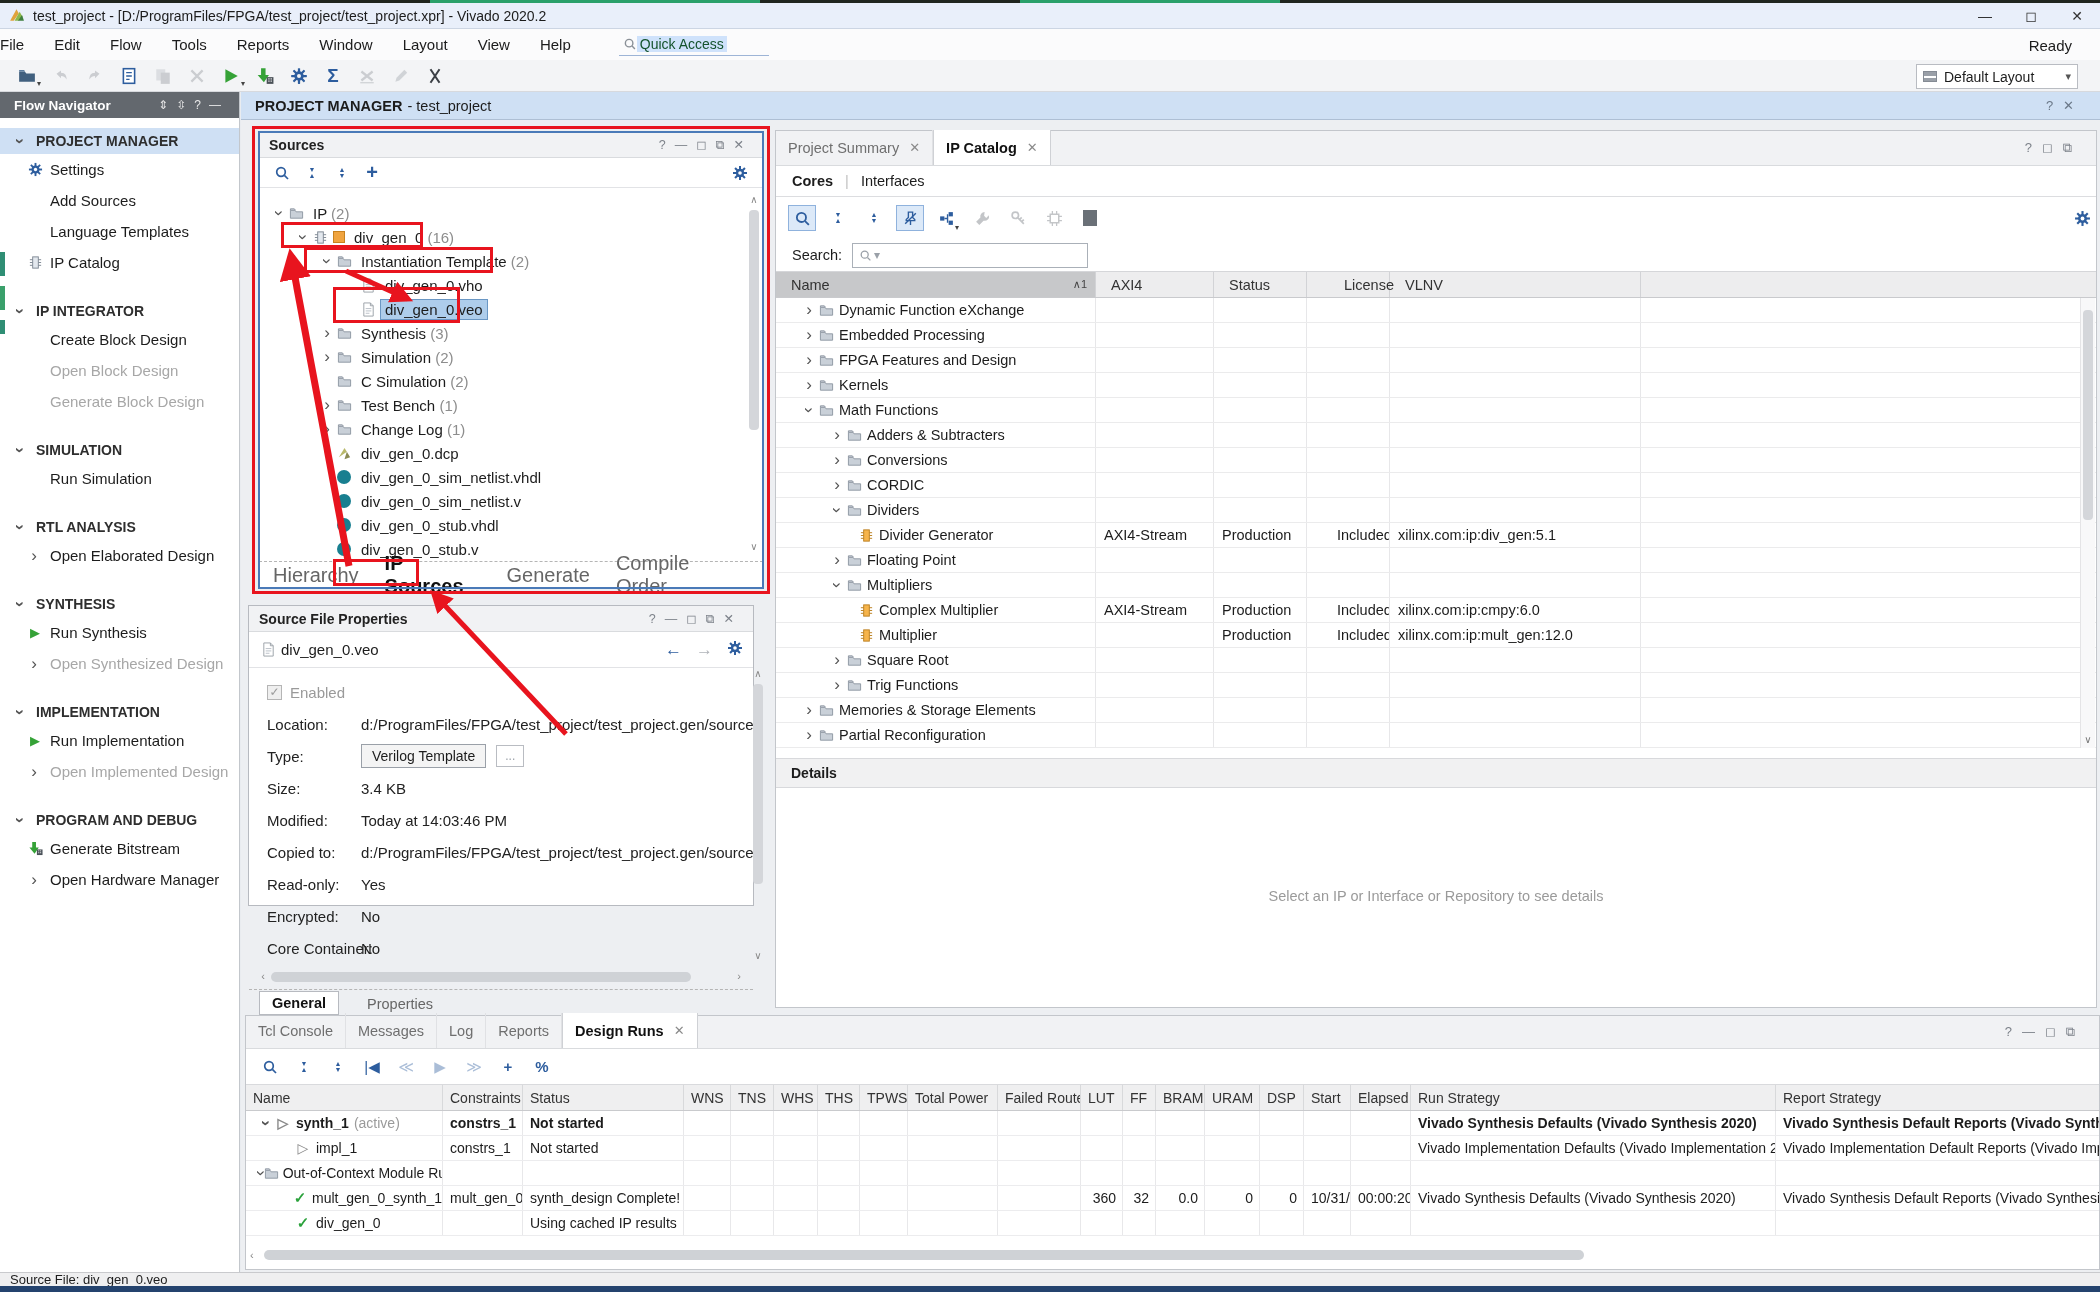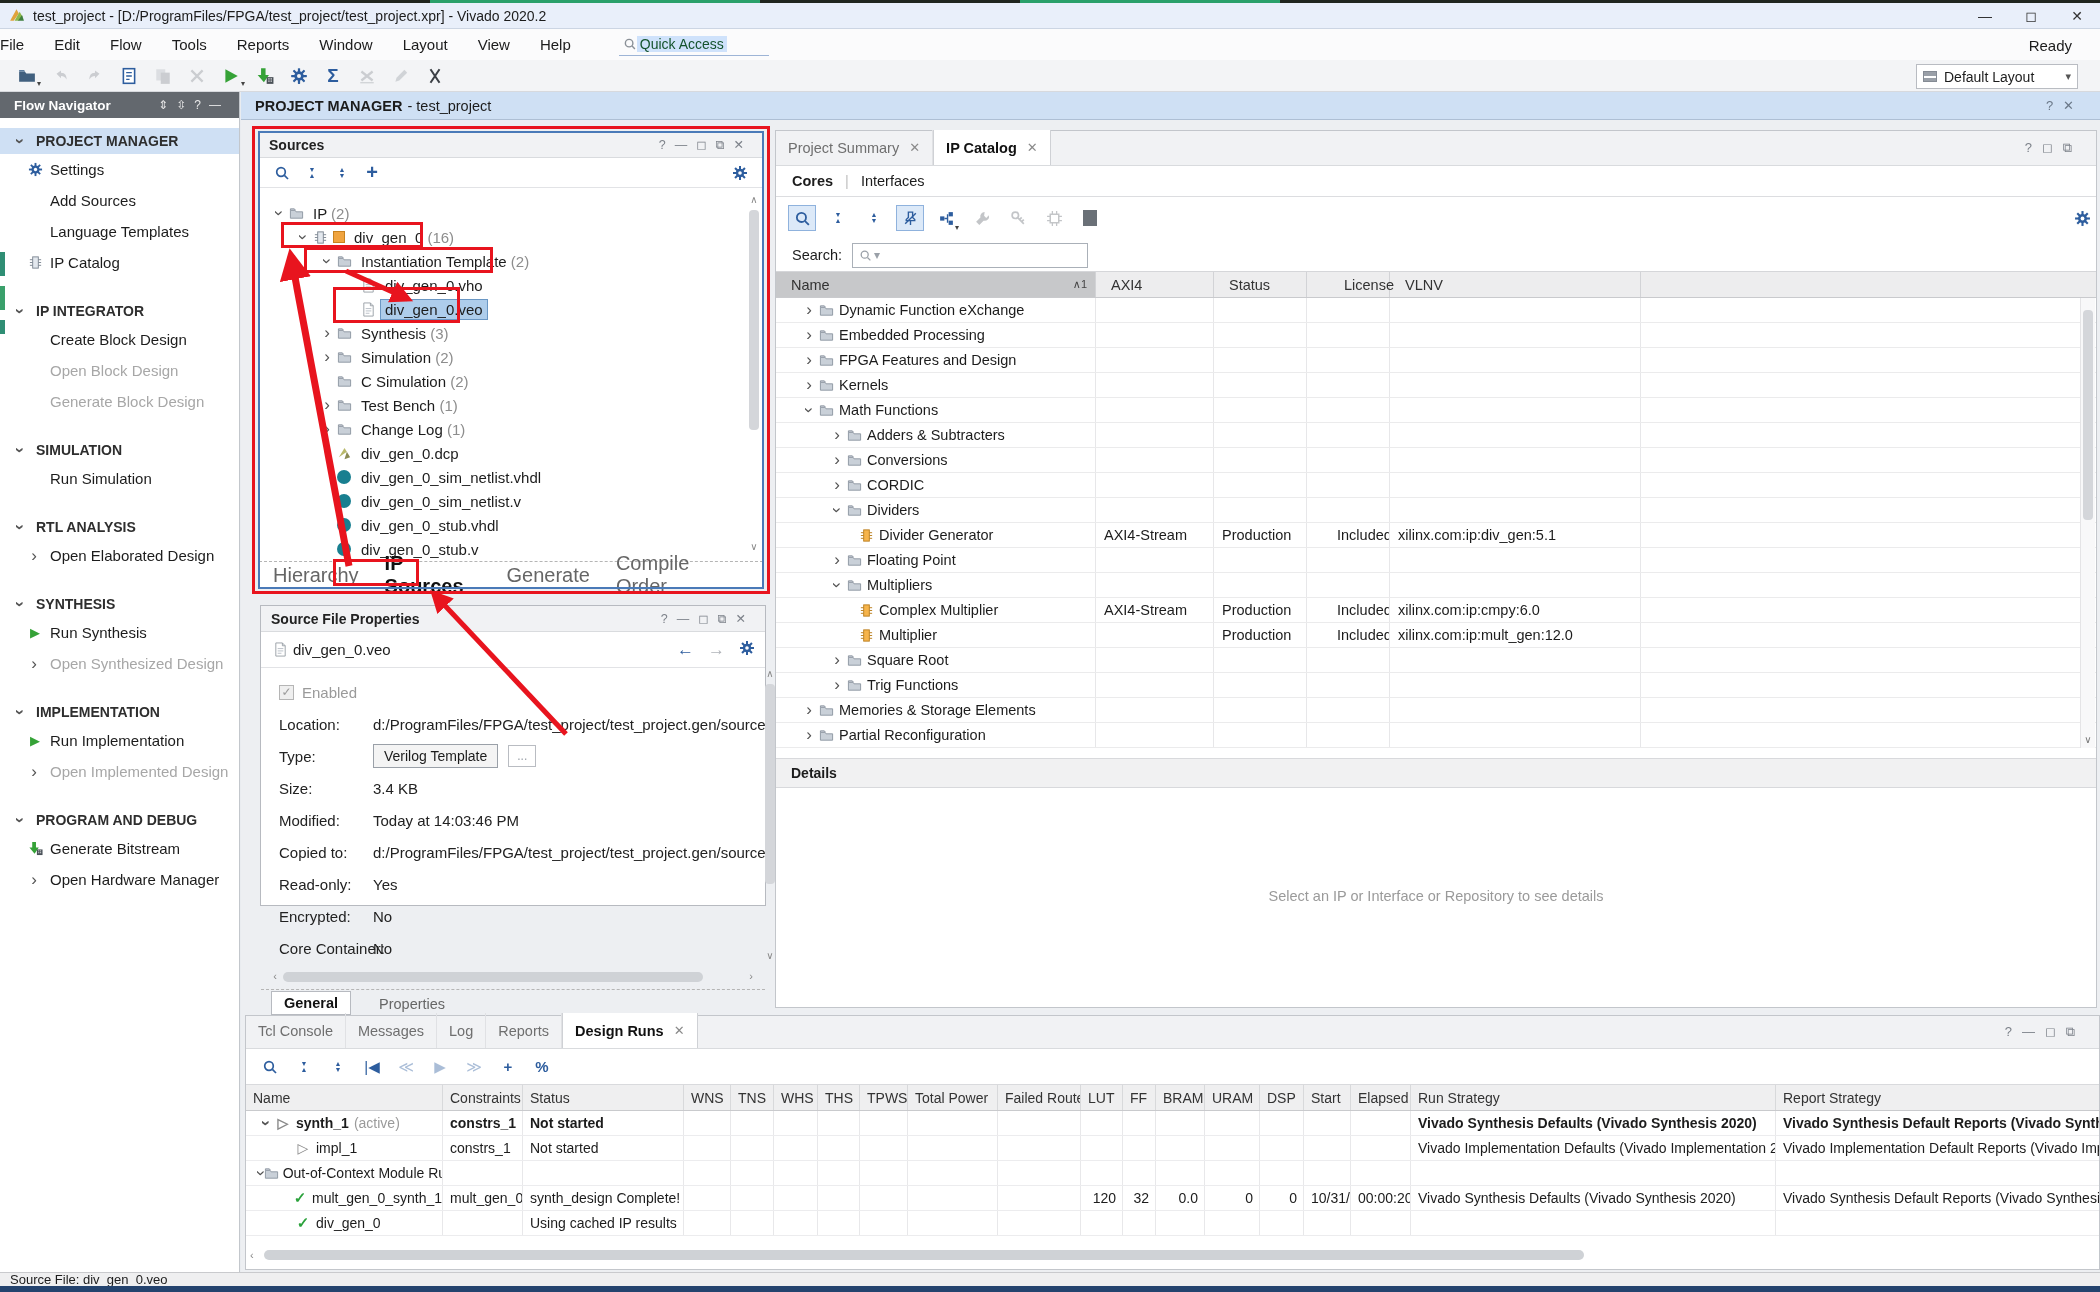--- a/index.html
+++ b/index.html
@@ -628,21 +628,21 @@
         </div>
       </div>
     <div class="src-tabs dash-top" id="src-tabs">
         <span class="stab">Hierarchy</span>
         <span class="stab active">IP Sources</span>
         <span class="stab">Generate</span>
         <span class="stab">Compile Order</span>
       </div>
   </div>
 
-  <div class="panel" style="left:260px;top:605px;width:506px;height:301px;">
+  <div class="panel" style="left:248px;top:605px;width:506px;height:301px;">
     <div class="p-title">
       <span>Source File Properties</span>
       <span class="pic">?—◻⧉✕</span>
     </div>
     <div class="sfp-file">
       <span class="ic">
           <svg viewBox="0 0 16 16">
             <path d="M3 1h7l3 3v11H3z" fill="#fff" stroke="#9aa1a8"></path>
             <path d="M10 1v3h3" fill="none" stroke="#9aa1a8"></path>
             <path d="M5 7h6M5 9.5h6M5 12h4" stroke="#b9bfc6"></path>
@@ -1301,21 +1301,21 @@
           </span>
           <span class="c dr-constr">mult_gen_0</span>
           <span class="c dr-status">synth_design Complete!</span>
           <span class="c num dr-wns"></span>
           <span class="c num dr-tns"></span>
           <span class="c num dr-whs"></span>
           <span class="c num dr-ths"></span>
           <span class="c num dr-tpws"></span>
           <span class="c num dr-tpow"></span>
           <span class="c num dr-froutes"></span>
-          <span class="c num dr-lut">120</span>
+          <span class="c num dr-lut">360</span>
           <span class="c num dr-ff">32</span>
           <span class="c num dr-bram">0.0</span>
           <span class="c num dr-uram">0</span>
           <span class="c num dr-dsp">0</span>
           <span class="c dr-start">10/31/</span>
           <span class="c dr-elapsed">00:00:20</span>
           <span class="c dr-runstrat">Vivado Synthesis Defaults (Vivado Synthesis 2020)</span>
           <span class="c dr-repstrat">Vivado Synthesis Default Reports (Vivado Synthesis 20</span>
         </div>
         <div class="dr-row">

